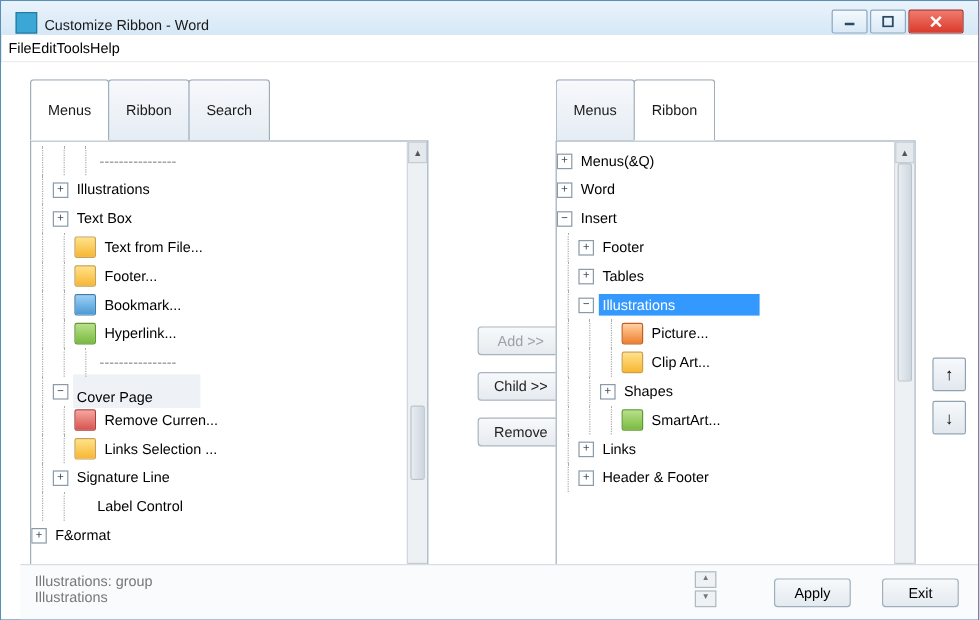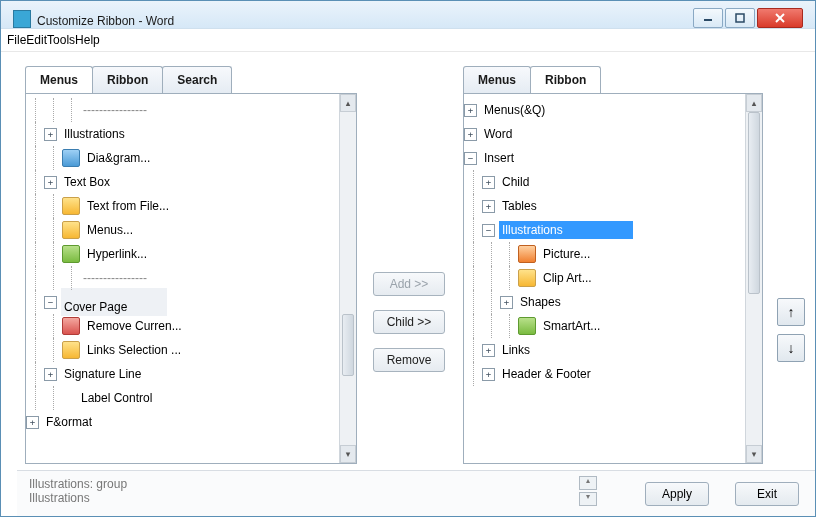--- a/index.html
+++ b/index.html
@@ -9,21 +9,21 @@
 .titlebar .title{flex:1;color:#1a1a1a;font-size:12px;}
 .win-controls{display:flex;gap:2px;}
 .win-btn{width:28px;height:18px;border:1px solid #8aa9c4;background:linear-gradient(#f4f9fd,#d9e9f6);border-radius:2px;display:flex;align-items:center;justify-content:center;font-size:11px;color:#2a4a66;}
 .win-btn.close{width:44px;background:linear-gradient(#f07a6e,#d93b2b);border-color:#a82a1f;color:#fff;font-weight:bold;}
 .menubar{height:22px;display:flex;align-items:center;padding:0 6px;gap:0;border-bottom:1px solid #e8e8e8;}
 .menubar span{color:#000;cursor:default;}
 .client{position:absolute;left:0;right:0;top:51px;bottom:0;background:#fff;}
 
 .lpanel{position:absolute;left:24px;top:14px;width:332px;height:392px;}
 .tabs{display:flex;}
-.tab{padding:6px 14px;border:1px solid #9faebc;border-bottom:none;background:linear-gradient(#f7f9fc,#e5ecf3);margin-right:-1px;border-top-left-radius:3px;border-top-right-radius:3px;color:#1a1a1a;font-weight:bold;}
+.tab{padding:18px 14px;border:1px solid #9faebc;border-bottom:none;background:linear-gradient(#f7f9fc,#e5ecf3);margin-right:-1px;border-top-left-radius:3px;border-top-right-radius:3px;color:#1a1a1a;}
 .tab.active{background:#fff;position:relative;z-index:2;}
 .tabbody{border:1px solid #9faebc;background:#fff;height:369px;position:relative;overflow:hidden;}
 .tree{position:absolute;left:0;top:0;right:16px;bottom:0;overflow:auto;padding:4px 0;}
 .vscroll{position:absolute;right:0;top:0;width:16px;bottom:0;background:#eef1f4;border-left:1px solid #d0d6dc;}
 .vscroll .arrow{height:16px;background:#e4e9ee;border:1px solid #c6cdd4;margin:0;display:flex;align-items:center;justify-content:center;font-size:9px;color:#555;}
 .vscroll .thumb{position:absolute;left:2px;right:2px;background:linear-gradient(90deg,#e8edf2,#cfd7df);border:1px solid #bac2ca;border-radius:2px;}
 .node{display:flex;align-items:center;height:24px;white-space:nowrap;}
 .ind{display:inline-block;width:18px;height:24px;position:relative;}
 .ind::before{content:"";position:absolute;left:9px;top:0;bottom:0;border-left:1px dotted #aaa;}
 .toggle{width:11px;height:11px;border:1px solid #8a9aa8;background:#fff;display:inline-flex;align-items:center;justify-content:center;font-size:9px;line-height:9px;color:#425160;margin-right:4px;cursor:pointer;font-family:monospace;}
@@ -32,21 +32,21 @@
 .ic-blue{background:linear-gradient(#9ed0f5,#4a9ad6);border:1px solid #3a7db0;}
 .ic-green{background:linear-gradient(#b8e08a,#7abb40);border:1px solid #5e9a30;}
 .ic-red{background:linear-gradient(#f4a8a0,#d9534f);border:1px solid #b03c38;}
 .ic-orange{background:linear-gradient(#ffd0a0,#f08030);border:1px solid #c06020;}
 .label{padding:1px 3px;}
 .label.sel-left{background:#eef1f5;border:0px solid #d8dde3;padding:12px 40px 2px 3px;}
 .label.sel-right{background:#3399ff;color:#fff;padding:2px 70px 2px 3px;}
 .sep-line{color:#888;letter-spacing:0;}
 
 .center{position:absolute;left:372px;top:220px;width:72px;}
-.btn{display:block;width:72px;height:24px;margin-bottom:14px;border:1px solid #a7b3be;background:linear-gradient(#f7f9fb,#e6ebf0);border-radius:3px;font-size:12px;color:#222;}
+.btn{display:block;width:72px;height:24px;margin-bottom:14px;border:1px solid #a7b3be;background:linear-gradient(#f7f9fb,#e6ebf0);border-radius:3px;font-size:12px;color:#222;margin-left:25px;}
 .btn:disabled{color:#9aa3ab;}
 
 .rpanel{position:absolute;left:462px;top:14px;width:300px;height:392px;}
 .btn-row{position:absolute;left:462px;top:424px;}
 .btn-md{width:74px;height:24px;border:1px solid #a7b3be;background:linear-gradient(#f7f9fb,#e6ebf0);border-radius:3px;font-size:12px;color:#222;}
 .btn-md.refresh{border:1px solid #3aa7d6;background:linear-gradient(#eaf6fc,#cfeaf7);box-shadow:0 0 3px rgba(58,167,214,.5);}
 
 .arrows{position:absolute;left:776px;top:246px;width:26px;}
 .arr-btn{width:26px;height:26px;border:1px solid #8fa2b3;background:linear-gradient(#f7f9fb,#e1e8ee);border-radius:2px;display:flex;align-items:center;justify-content:center;font-size:14px;font-weight:bold;margin-bottom:8px;}
 
@@ -106,40 +106,40 @@
               <span class="ind"></span>
               <span class="label sep-line">----------------</span>
             </div>
           <div class="node">
               <span class="ind"></span>
               <span class="toggle">+</span>
               <span class="label">Illustrations</span>
             </div>
           <div class="node">
               <span class="ind"></span>
-              <span class="ind"></span>
-              <span class="icon ic-blue"></span>
-              <span class="label">Dia&amp;gram...</span>
-            </div>
-          <div class="node">
-              <span class="ind"></span>
               <span class="toggle">+</span>
               <span class="label">Text Box</span>
             </div>
           <div class="node">
               <span class="ind"></span>
               <span class="ind"></span>
               <span class="icon ic-generic"></span>
               <span class="label">Text from File...</span>
             </div>
           <div class="node">
               <span class="ind"></span>
               <span class="ind"></span>
               <span class="icon ic-generic"></span>
-              <span class="label">Menus...</span>
+              <span class="label">Footer...</span>
+            </div>
+          <div class="node">
+              <span class="ind"></span>
+              <span class="ind"></span>
+              <span class="icon ic-blue"></span>
+              <span class="label">Bookmark...</span>
             </div>
           <div class="node">
               <span class="ind"></span>
               <span class="ind"></span>
               <span class="icon ic-green"></span>
               <span class="label">Hyperlink...</span>
             </div>
           <div class="node">
               <span class="ind"></span>
               <span class="ind"></span>
@@ -208,21 +208,21 @@
               <span class="toggle">+</span>
               <span class="label">Word</span>
             </div>
           <div class="node">
               <span class="toggle">−</span>
               <span class="label">Insert</span>
             </div>
           <div class="node">
               <span class="ind"></span>
               <span class="toggle">+</span>
-              <span class="label">Child</span>
+              <span class="label">Footer</span>
             </div>
           <div class="node">
               <span class="ind"></span>
               <span class="toggle">+</span>
               <span class="label">Tables</span>
             </div>
           <div class="node">
               <span class="ind"></span>
               <span class="toggle">−</span>
               <span class="label sel-right">Illustrations</span>

